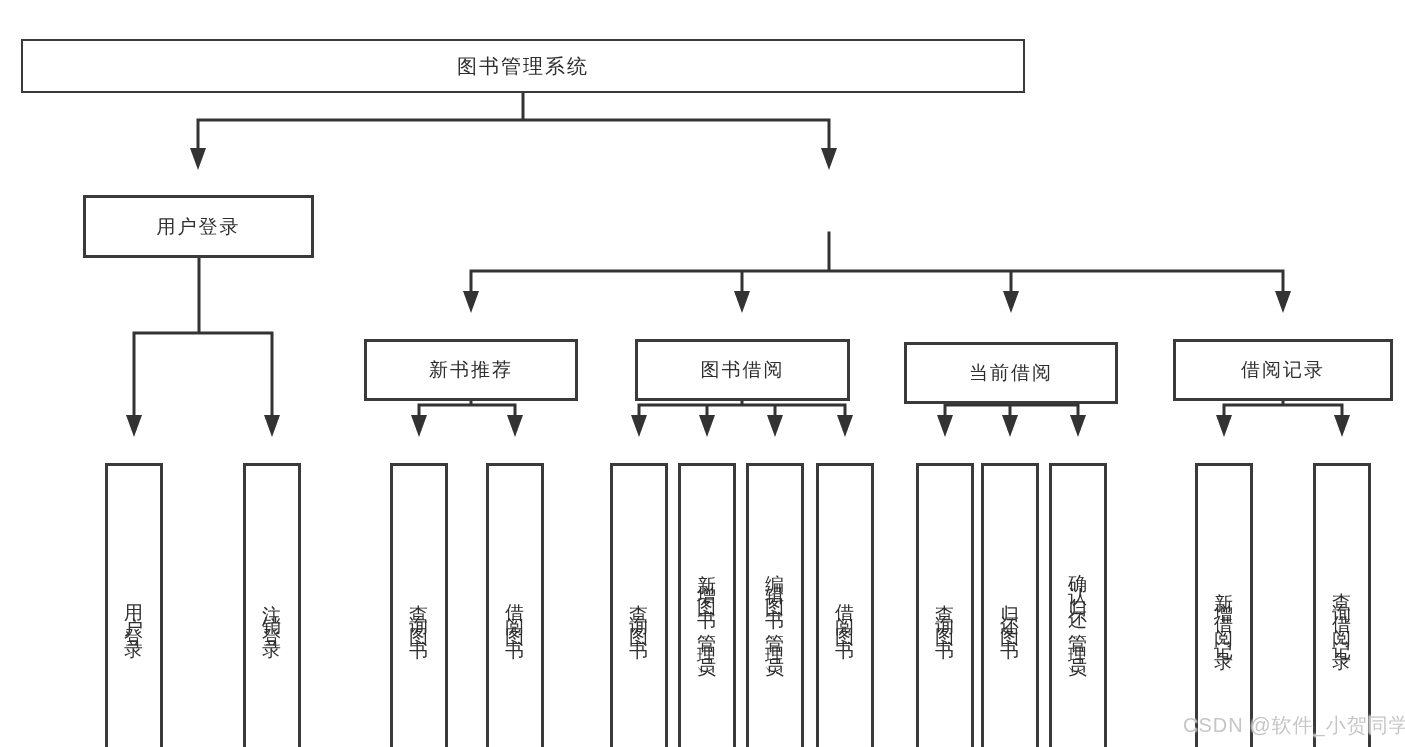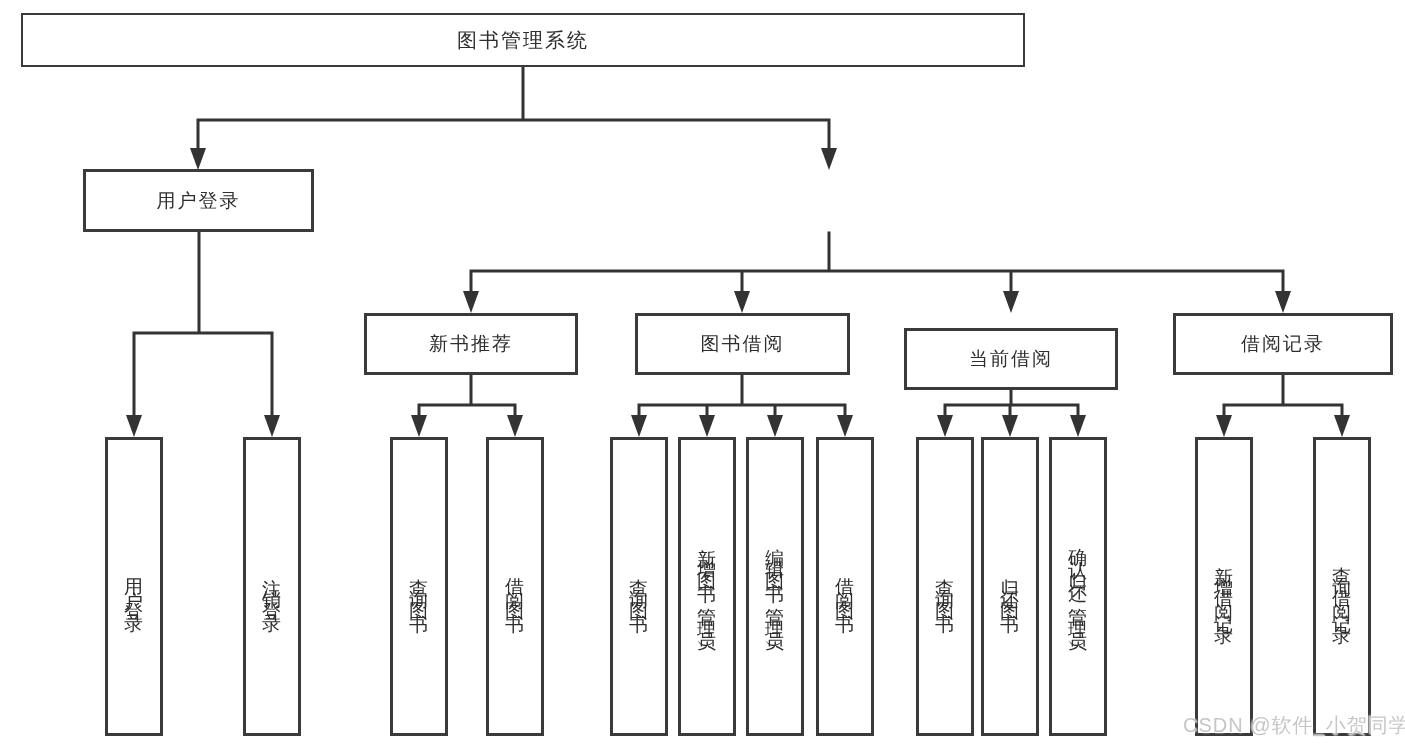--- a/index.html
+++ b/index.html
@@ -18,20 +18,21 @@
   }
   .node {
     position: absolute;
     box-sizing: border-box;
     background: #ffffff;
     border: 3px solid #3a3a3a;
     display: flex;
     align-items: center;
     justify-content: center;
     color: #2e2e2e;
+    margin-top: 26px;
   }
   .hnode { font-size: 19px; letter-spacing: 2px; }
   .root-node { border-width: 2px; font-size: 20px; }
   .leaf {
     top: 437px;
     width: 58px;
     height: 299px;
   }
   .leaf .vlabel {
     writing-mode: vertical-rl;
@@ -97,21 +98,21 @@
   <div class="node hnode" style="left:83px; top:169px; width:231px; height:63px;">
     <span>用户登录</span>
   </div>
 
   <div class="node hnode" style="left:364px; top:313px; width:214px; height:62px;">
     <span>新书推荐</span>
   </div>
   <div class="node hnode" style="left:635px; top:313px; width:215px; height:62px;">
     <span>图书借阅</span>
   </div>
-  <div class="node hnode" style="left:904px; top:328px; width:214px; height:62px;text-align:center;">
+  <div class="node hnode" style="left:904px; top:316px; width:214px; height:62px;text-align:center;">
     <span>当前借阅</span>
   </div>
   <div class="node hnode" style="left:1173px; top:313px; width:220px; height:62px;">
     <span>借阅记录</span>
   </div>
 
   <div class="node leaf" style="left:105px;">
     <span class="vlabel">用户登录</span>
   </div>
   <div class="node leaf" style="left:243px;">

